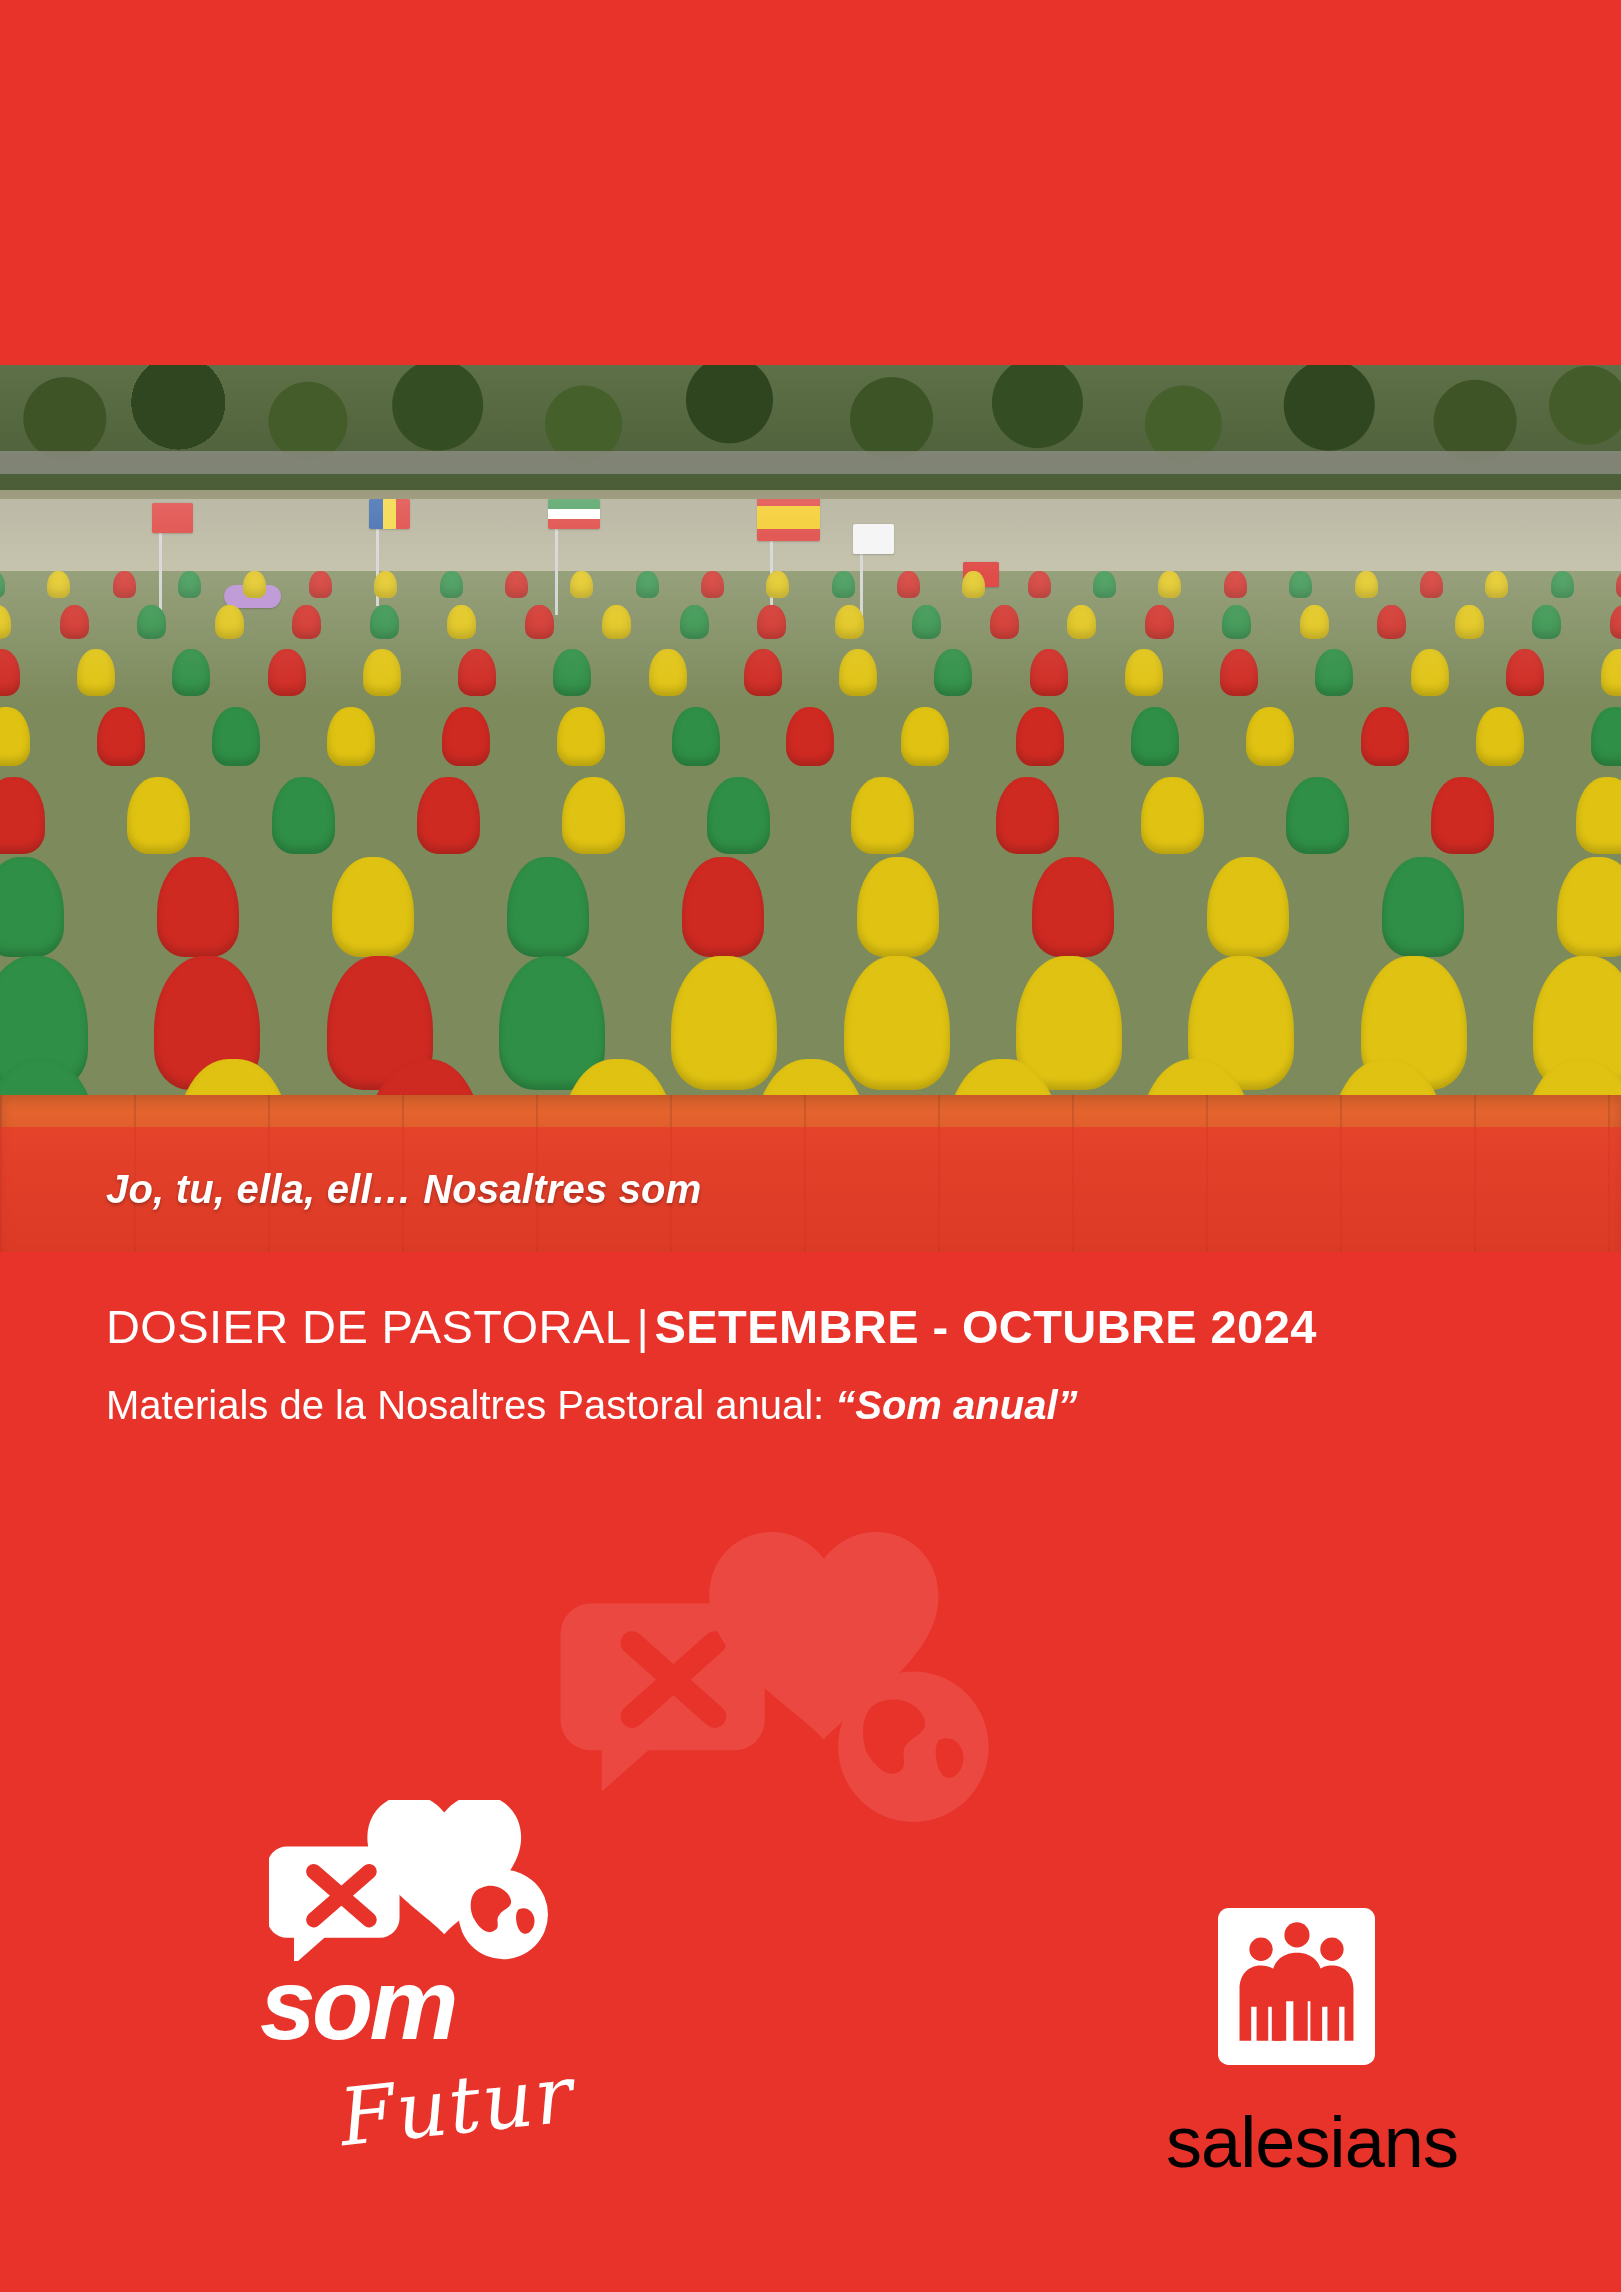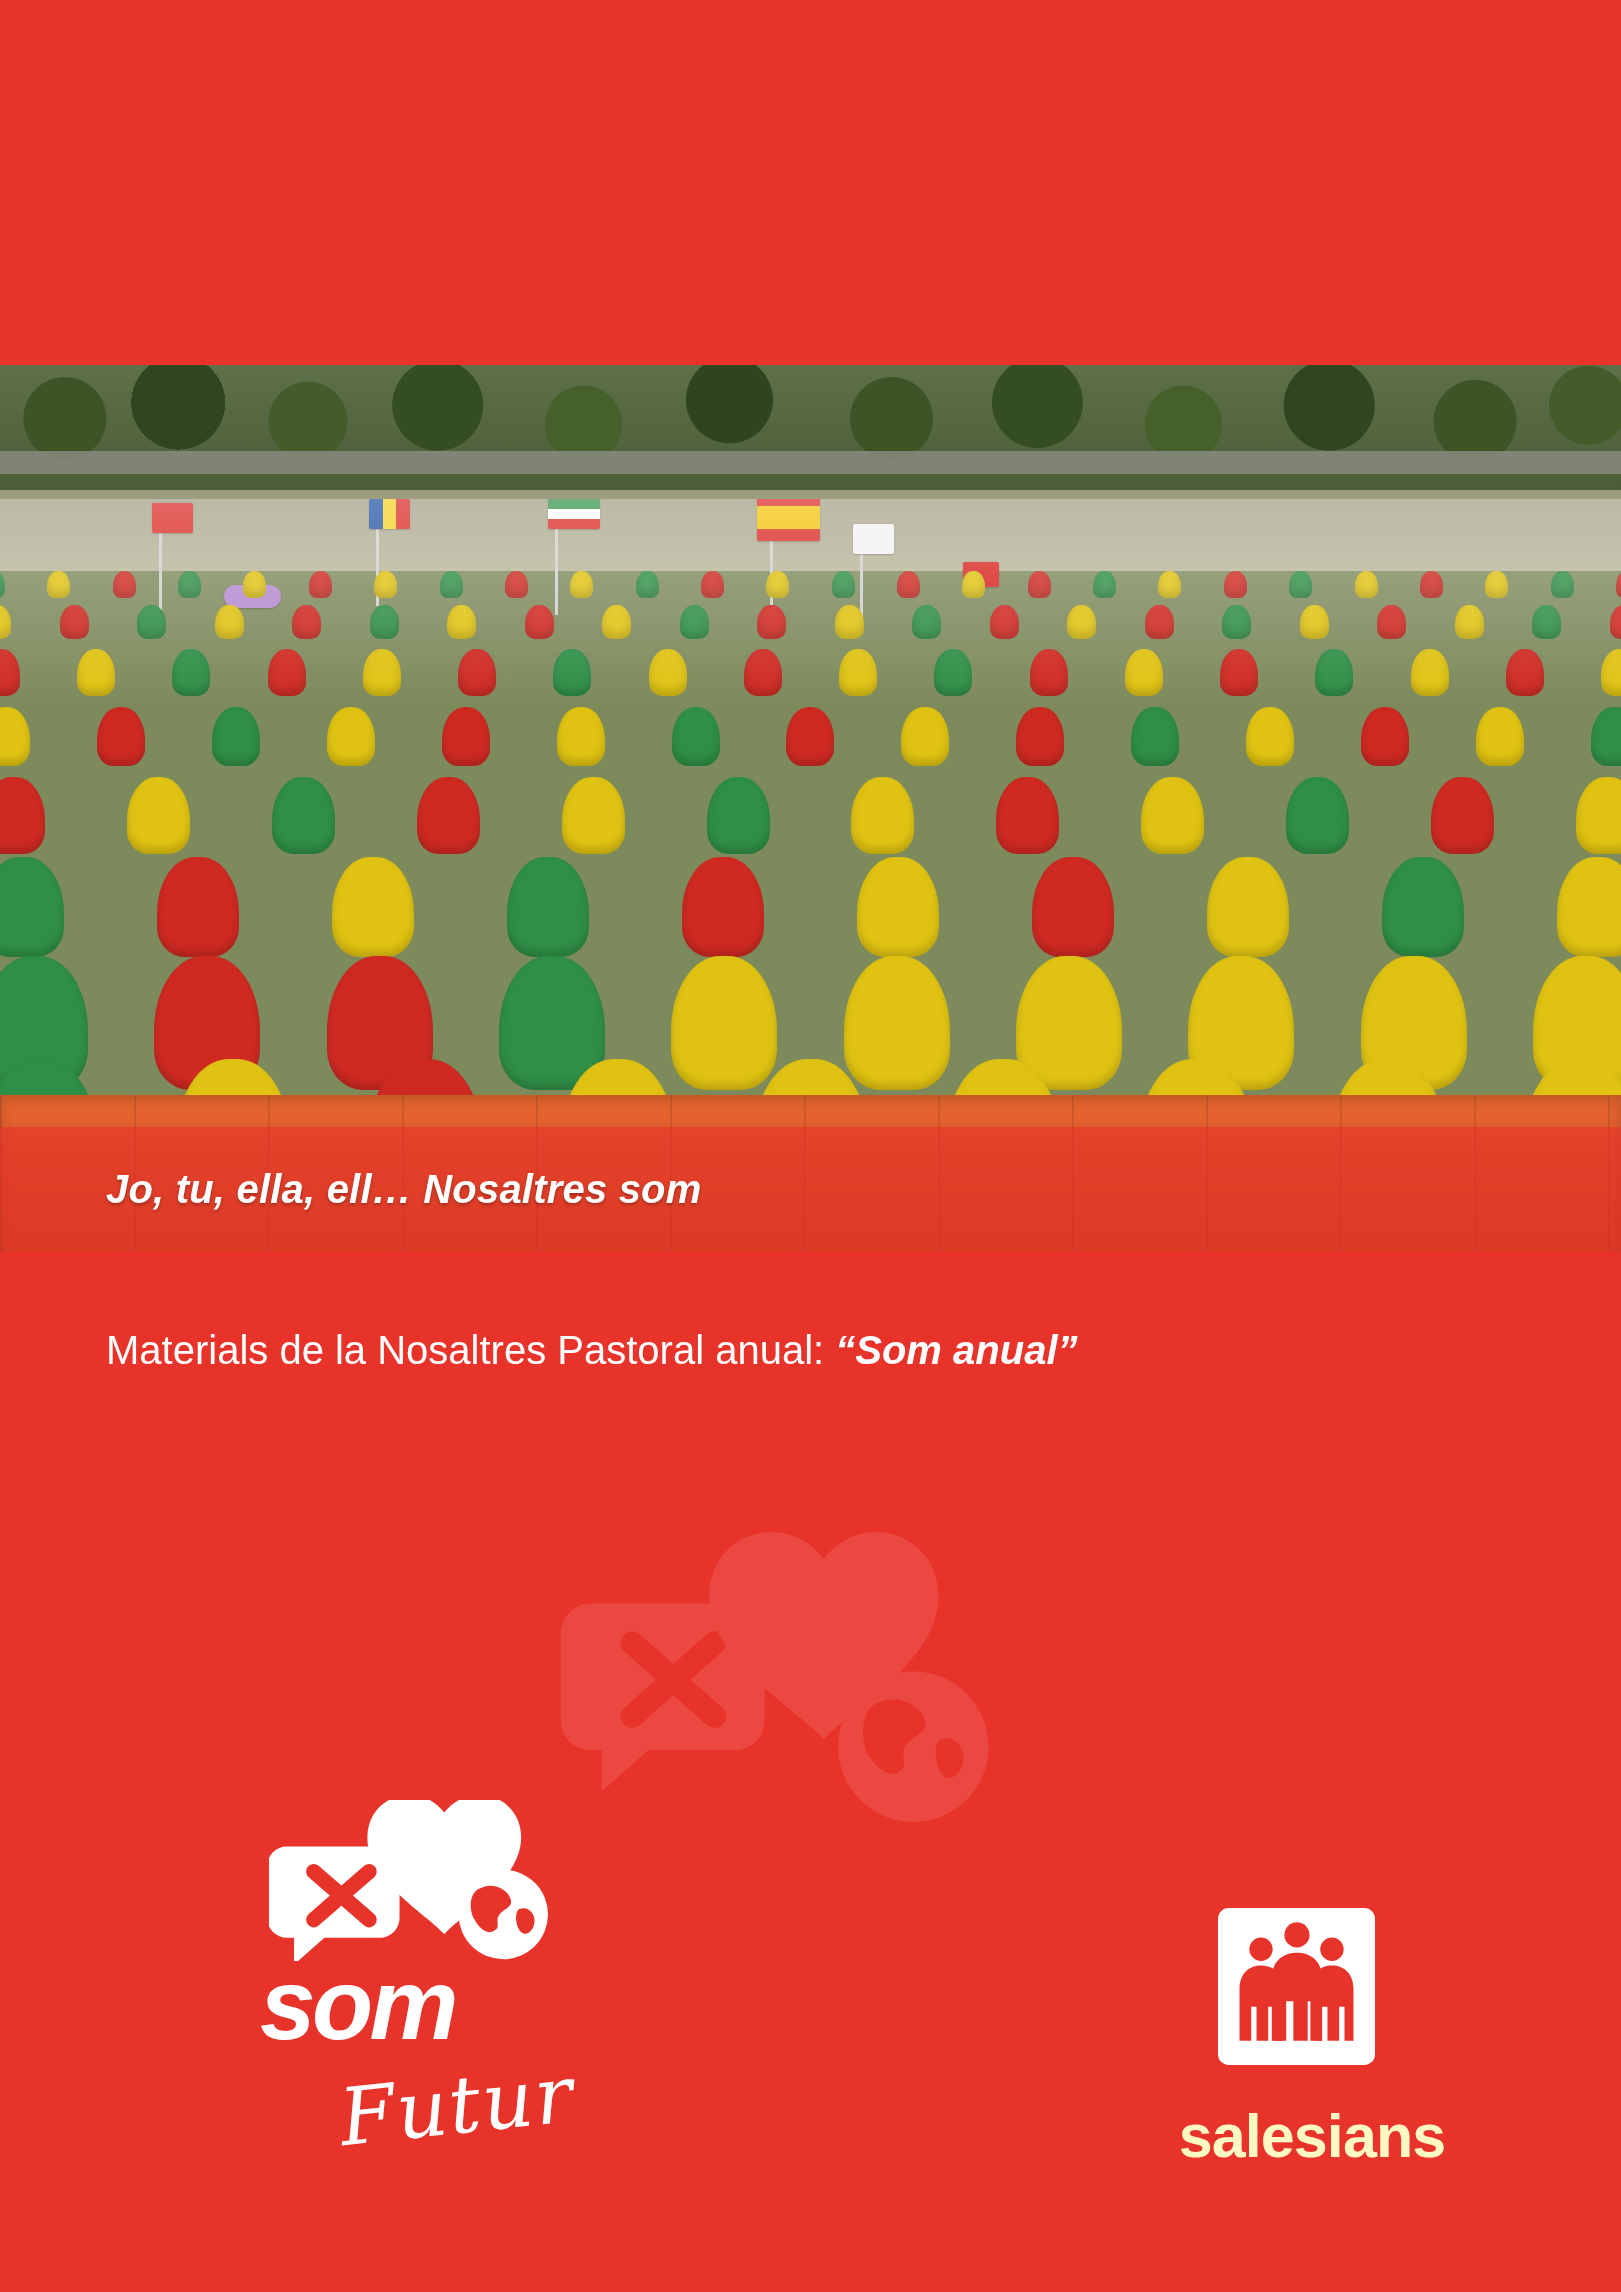--- a/index.html
+++ b/index.html
@@ -223,23 +223,23 @@
     left: 103px; top: 0;
     width: 157px; height: 157px;
     background: #ffffff;
     border-radius: 10.7px;
   }
   .salesians-word {
     position: absolute;
     left: 0; top: 193px;
     width: 394px;
     text-align: center;
-    color: #fef9c3;
-    font-size: 61px;
-    font-weight: bold;
+    color: #000000;
+    font-size: 72px;
+    font-weight: normal;
     letter-spacing: -0.9px;
   }
 </style>
 </head>
 <body>
 
 <div class="page">
 
   <div class="top-band"></div>
 
@@ -412,20 +412,23 @@
     </div>
 
     <div class="barrier"></div>
 
     <div class="caption-strip">
       <div class="caption-text">Jo, tu, ella, ell… Nosaltres som</div>
     </div>
   </div>
 
   <div class="titles">
+    <div class="title-line">
+      <span class="light">DOSIER DE PASTORAL</span><span class="sep">|</span><span class="bold">SETEMBRE - OCTUBRE 2024</span>
+    </div>
     <div class="subtitle">
       <span>Materials de la Nosaltres Pastoral anual:</span>
       <span class="quote">“Som anual”</span>
     </div>
   </div>
 
   <div class="watermark">
     <svg viewBox="0 0 520 440" width="466" height="394" aria-hidden="true">
       <g fill="#ffffff">
 

